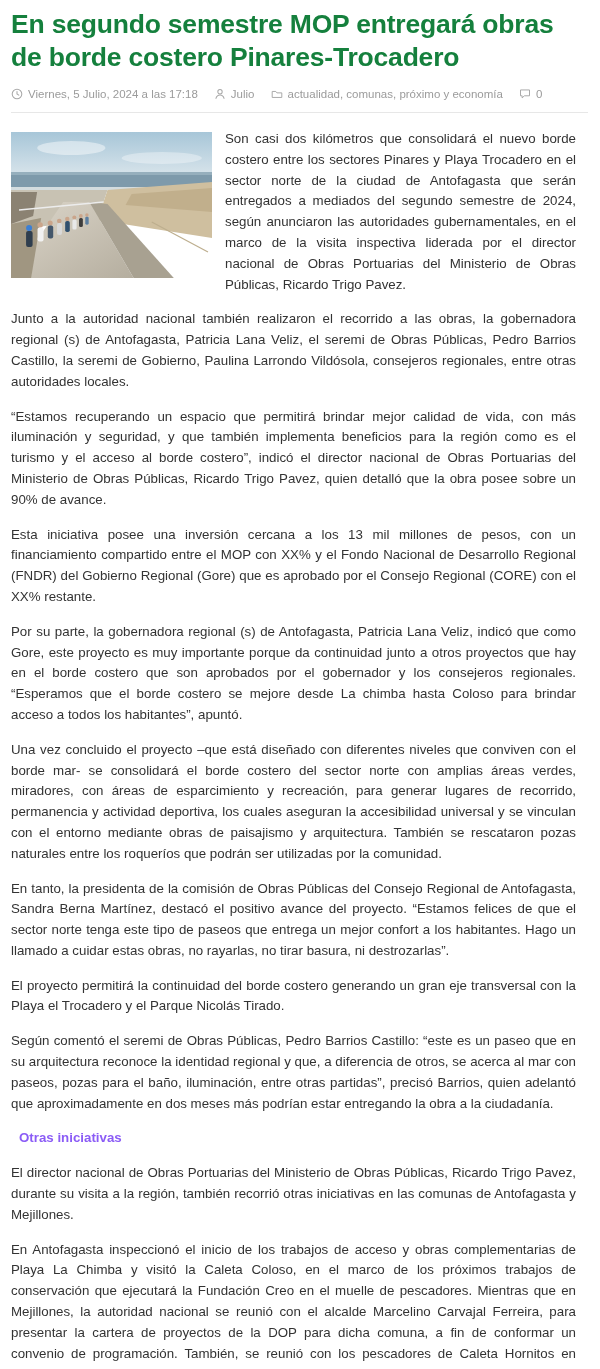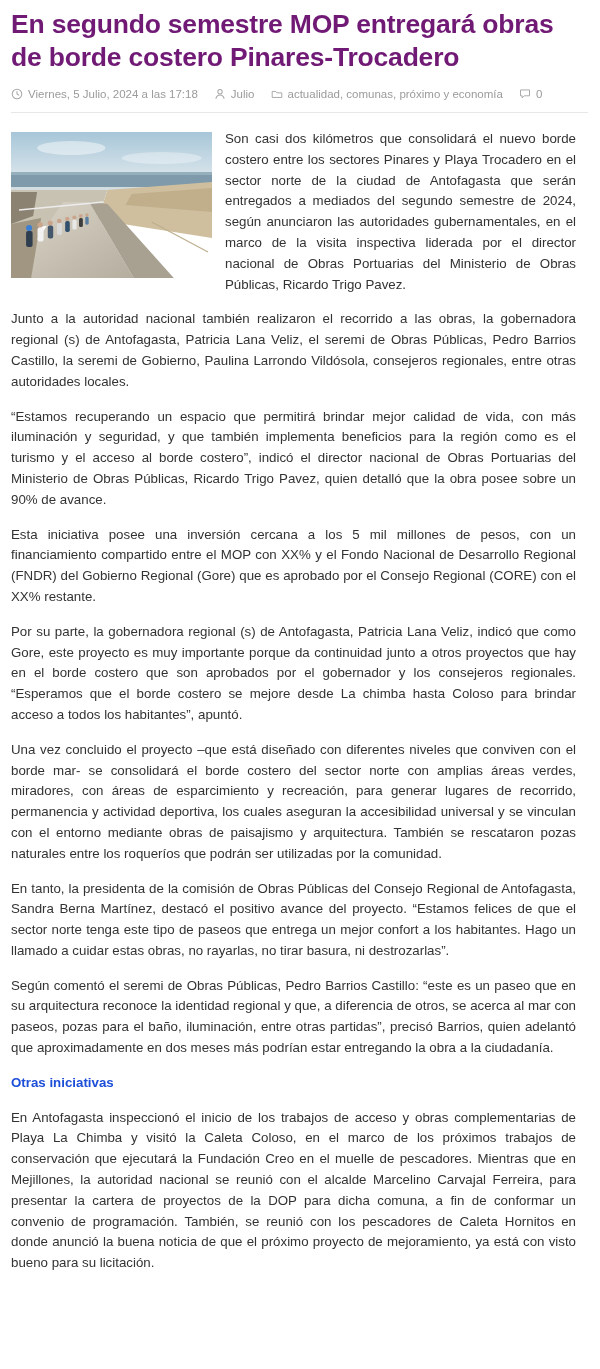--- a/index.html
+++ b/index.html
@@ -11,21 +11,21 @@
     padding: 6px 12px 0 11px;
     font-family: "Liberation Sans", "DejaVu Sans", sans-serif;
     color: #333333;
     background: #ffffff;
   }
   h1.article-title {
     margin: 2px 0 14px 0;
     font-size: 26.5px;
     line-height: 33px;
     font-weight: 700;
-    color: #701a75;
+    color: #15803d;
     letter-spacing: -0.2px;
   }
   .meta-bar {
     display: flex;
     align-items: center;
     gap: 16px;
     font-size: 11.5px;
     color: #9b9b9b;
     margin: 0 0 12px 0;
     white-space: nowrap;
@@ -41,22 +41,22 @@
     height: 146px;
     margin: 3px 13px 16px 0;
     padding: 0;
     overflow: hidden;
   }
   figure.article-figure svg { display: block; }
   h2.sub-heading {
     font-size: 13.3px;
     line-height: 20.8px;
     font-weight: 700;
-    color: #1d4ed8;
-    margin: 0 0 14px 0;
+    color: #8b5cf6;
+    margin: 0 0 14px 8px;
     text-align: left;
   }
 </style>
 </head>
 <body>
 
 <div class="page">
 
   <h1 class="article-title">En segundo semestre MOP entregará obras de borde costero Pinares-Trocadero</h1>
 
@@ -145,25 +145,27 @@
             <rect x="67.7" y="86" width="3.8" height="9" rx="1.5" fill="#3c3c3c"></rect>
           <circle cx="75.5" cy="83" r="1.7" fill="#caa58b"></circle>
             <rect x="73.9" y="84.7" width="3.4" height="8" rx="1.4" fill="#5b7ea0"></rect>
         </g>
       </svg>
     </figure>
 
     <p>Son casi dos kilómetros que consolidará el nuevo borde costero entre los sectores Pinares y Playa Trocadero en el sector norte de la ciudad de Antofagasta que serán entregados a mediados del segundo semestre de 2024, según anunciaron las autoridades gubernamentales, en el marco de la visita inspectiva liderada por el director nacional de Obras Portuarias del Ministerio de Obras Públicas, Ricardo Trigo Pavez.</p>
     <p>Junto a la autoridad nacional también realizaron el recorrido a las obras, la gobernadora regional (s) de Antofagasta, Patricia Lana Veliz, el seremi de Obras Públicas, Pedro Barrios Castillo, la seremi de Gobierno, Paulina Larrondo Vildósola, consejeros regionales, entre otras autoridades locales.</p>
     <p>“Estamos recuperando un espacio que permitirá brindar mejor calidad de vida, con más iluminación y seguridad, y que también implementa beneficios para la región como es el turismo y el acceso al borde costero”, indicó el director nacional de Obras Portuarias del Ministerio de Obras Públicas, Ricardo Trigo Pavez, quien detalló que la obra posee sobre un 90% de avance.</p>
-    <p>Esta iniciativa posee una inversión cercana a los 5 mil millones de pesos, con un financiamiento compartido entre el MOP con XX% y el Fondo Nacional de Desarrollo Regional (FNDR) del Gobierno Regional (Gore) que es aprobado por el Consejo Regional (CORE) con el XX% restante.</p>
+    <p>Esta iniciativa posee una inversión cercana a los 13 mil millones de pesos, con un financiamiento compartido entre el MOP con XX% y el Fondo Nacional de Desarrollo Regional (FNDR) del Gobierno Regional (Gore) que es aprobado por el Consejo Regional (CORE) con el XX% restante.</p>
     <p>Por su parte, la gobernadora regional (s) de Antofagasta, Patricia Lana Veliz, indicó que como Gore, este proyecto es muy importante porque da continuidad junto a otros proyectos que hay en el borde costero que son aprobados por el gobernador y los consejeros regionales. “Esperamos que el borde costero se mejore desde La chimba hasta Coloso para brindar acceso a todos los habitantes”, apuntó.</p>
     <p>Una vez concluido el proyecto –que está diseñado con diferentes niveles que conviven con el borde mar- se consolidará el borde costero del sector norte con amplias áreas verdes, miradores, con áreas de esparcimiento y recreación, para generar lugares de recorrido, permanencia y actividad deportiva, los cuales aseguran la accesibilidad universal y se vinculan con el entorno mediante obras de paisajismo y arquitectura. También se rescataron pozas naturales entre los roqueríos que podrán ser utilizadas por la comunidad.</p>
     <p>En tanto, la presidenta de la comisión de Obras Públicas del Consejo Regional de Antofagasta, Sandra Berna Martínez, destacó el positivo avance del proyecto. “Estamos felices de que el sector norte tenga este tipo de paseos que entrega un mejor confort a los habitantes. Hago un llamado a cuidar estas obras, no rayarlas, no tirar basura, ni destrozarlas”.</p>
+    <p>El proyecto permitirá la continuidad del borde costero generando un gran eje transversal con la Playa el Trocadero y el Parque Nicolás Tirado.</p>
     <p>Según comentó el seremi de Obras Públicas, Pedro Barrios Castillo: “este es un paseo que en su arquitectura reconoce la identidad regional y que, a diferencia de otros, se acerca al mar con paseos, pozas para el baño, iluminación, entre otras partidas”, precisó Barrios, quien adelantó que aproximadamente en dos meses más podrían estar entregando la obra a la ciudadanía.</p>
 
     <h2 class="sub-heading">Otras iniciativas</h2>
 
+    <p>El director nacional de Obras Portuarias del Ministerio de Obras Públicas, Ricardo Trigo Pavez, durante su visita a la región, también recorrió otras iniciativas en las comunas de Antofagasta y Mejillones.</p>
     <p>En Antofagasta inspeccionó el inicio de los trabajos de acceso y obras complementarias de Playa La Chimba y visitó la Caleta Coloso, en el marco de los próximos trabajos de conservación que ejecutará la Fundación Creo en el muelle de pescadores. Mientras que en Mejillones, la autoridad nacional se reunió con el alcalde Marcelino Carvajal Ferreira, para presentar la cartera de proyectos de la DOP para dicha comuna, a fin de conformar un convenio de programación. También, se reunió con los pescadores de Caleta Hornitos en donde anunció la buena noticia de que el próximo proyecto de mejoramiento, ya está con visto bueno para su licitación.</p>
 
   </article>
 
 </div>
 
 </body></html>

